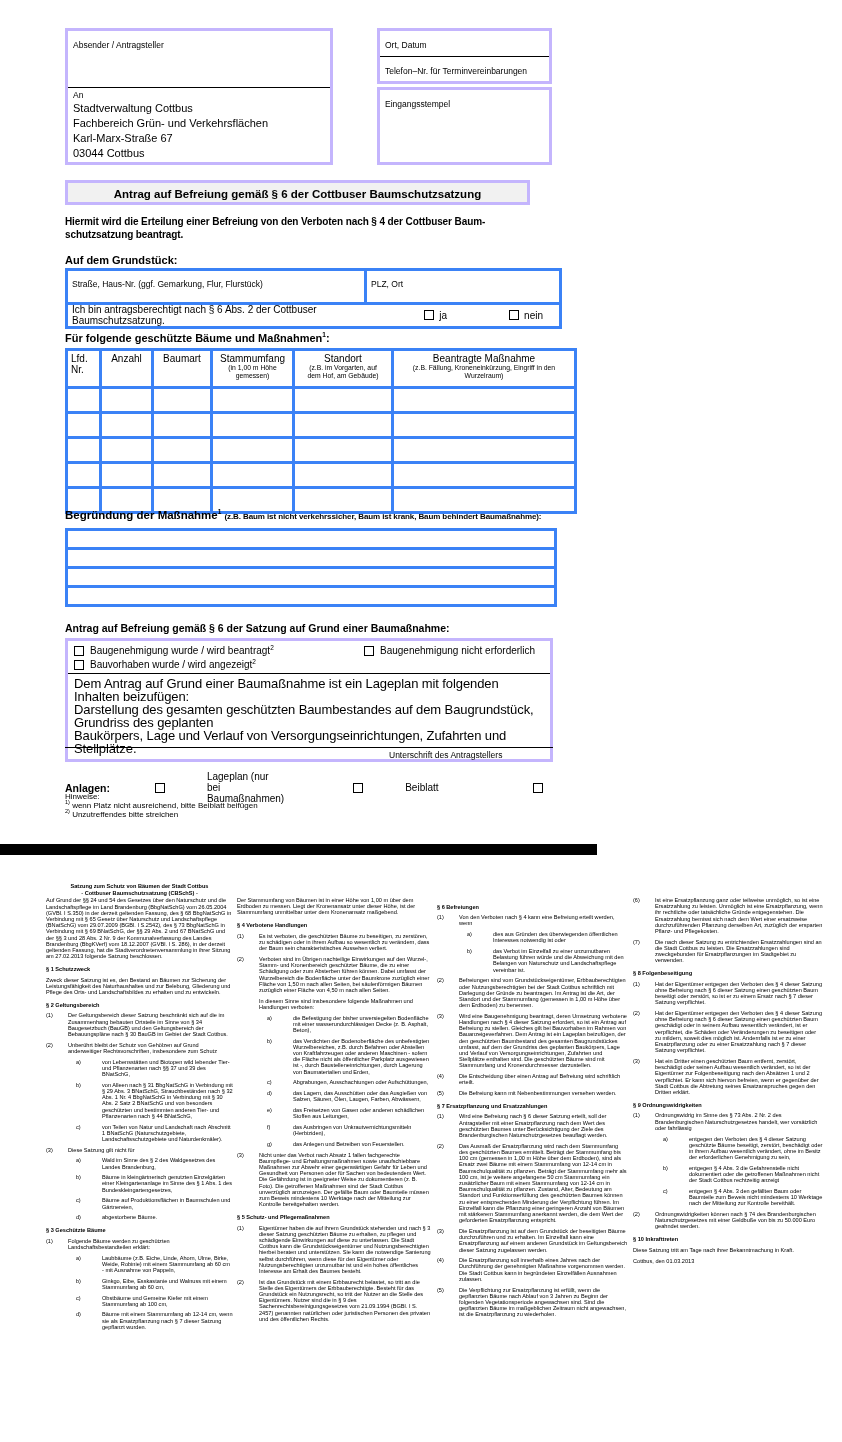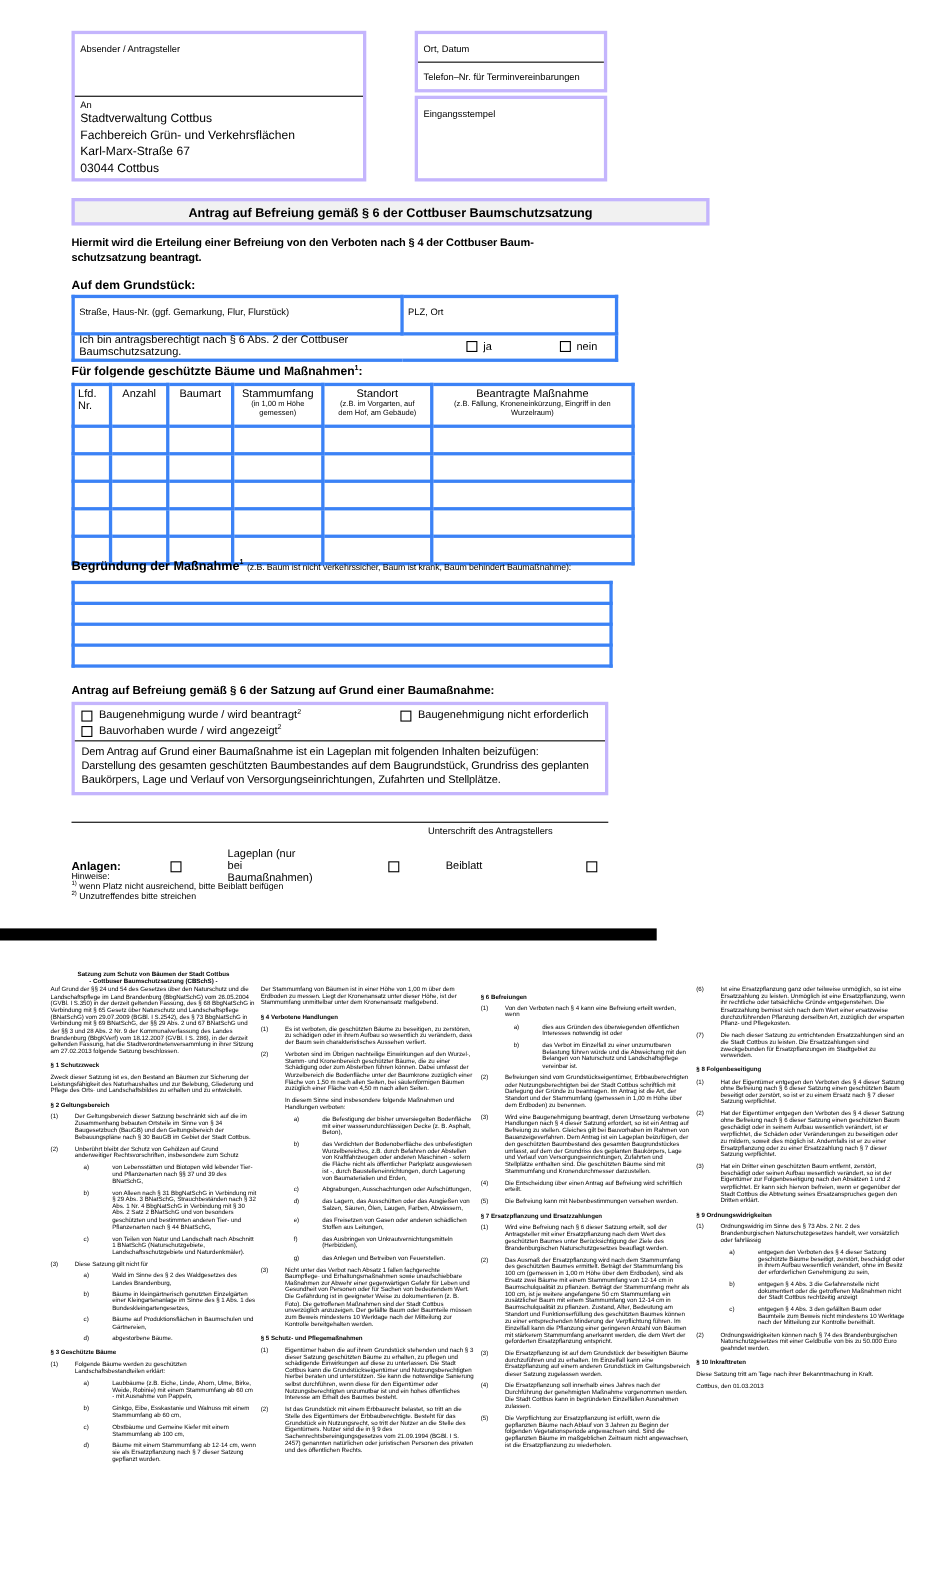--- a/index.html
+++ b/index.html
@@ -22,21 +22,21 @@
   .sender-top { position:absolute; left:0; top:0; right:0; height:57px; border-bottom:1px solid #000; padding:3px 5px; box-sizing:border-box; }
   .sender-bottom { position:absolute; left:0; top:57px; right:0; bottom:0; padding:2px 5px; box-sizing:border-box; }
   .recipient { font-size:11px; line-height:15px; margin-top:1px; }
   .ortbox { left:377px; top:28px; width:175px; height:56px; }
   .ort-cell { position:absolute; left:0; top:0; right:0; height:26px; border-bottom:1px solid #000; padding:3px 5px; box-sizing:border-box; }
   .tel-cell { position:absolute; left:0; top:26px; right:0; bottom:0; padding:3px 5px; box-sizing:border-box; }
   .stempel-box { left:377px; top:87px; width:175px; height:78px; padding:3px 5px; }
 
   
   .title-bar {
-    left:65px; top:180px; width:580px; height:25px; background:#f1f1f1;
+    left:65px; top:180px; width:465px; height:25px; background:#f1f1f1;
     font-weight:bold; font-size:11.5px; text-align:center; line-height:23px;
   }
   .intro { left:65px; top:215px; width:500px; font-weight:bold; font-size:10px; line-height:13px; letter-spacing:-0.1px; }
   .h1 { font-weight:bold; font-size:11px; }
   .h-grund { left:65px; top:254px; }
 
   table { border-collapse:collapse; }
   td { border:3px solid #3b82f6; padding:0; vertical-align:top; }
 
   .grund-table { left:65px; top:268px; }
@@ -46,31 +46,31 @@
 
   .h-trees { left:65px; top:332px; }
   .trees-table { left:65px; top:348px; table-layout:fixed; }
   .trees-table td { text-align:center; }
   .th-main { font-size:10px; line-height:11px; display:block; padding-top:2px; }
   .th-sub { font-size:6.8px; line-height:7.6px; display:block; }
   .tree-cell { height:22px; }
   .hdr-lfd { text-align:left !important; padding-left:3px !important; }
 
   .h-begr { left:65px; top:509px; font-size:11.5px; font-weight:bold; }
-  .h-begr .hint { font-weight:normal; font-size:8px; letter-spacing:-0.1px; }
+  .h-begr .hint { font-weight:bold; font-size:8px; letter-spacing:-0.1px; }
   .begr-table { left:65px; top:528px; }
   .begr-row { height:19px; }
 
   .h-bau { left:65px; top:622px; font-size:10.5px; font-weight:bold; }
   .bau-box { left:65px; top:638px; width:488px; }
   .bau-cbs { border-bottom:1px solid #000; padding:4px 6px 3px 6px; }
   .bau-cb-row { display:flex; align-items:center; margin-bottom:3px; }
   .bau-cb-item { display:flex; align-items:center; gap:6px; font-size:10px; }
   .bau-cb-item.first { width:290px; }
-  .bau-note { padding:3px 6px 4px 6px; font-size:10px; line-height:13px; letter-spacing:-0.1px; }
+  .bau-note { padding:3px 6px 4px 6px; font-size:13px; line-height:13px; letter-spacing:-0.1px; }
 
   .sig-line { left:65px; top:747px; width:488px; border-top:1px solid #000; height:0; }
   .sig-label { left:389px; top:750px; font-size:8.5px; }
 
   .anlagen-row { left:65px; top:771px; width:500px; display:flex; align-items:center; font-size:10px;gap:36px; }
   .anlagen-row .bold { font-weight:bold; font-size:10.5px; }
   .blank-line { display:inline-block; width:92px; border-bottom:1px solid #000; height:11px; margin-left:4px; }
 
   .hinweise { left:65px; top:792px; font-size:8px; line-height:9px; }
   .hinweise .sup { font-size:5.5px; }

